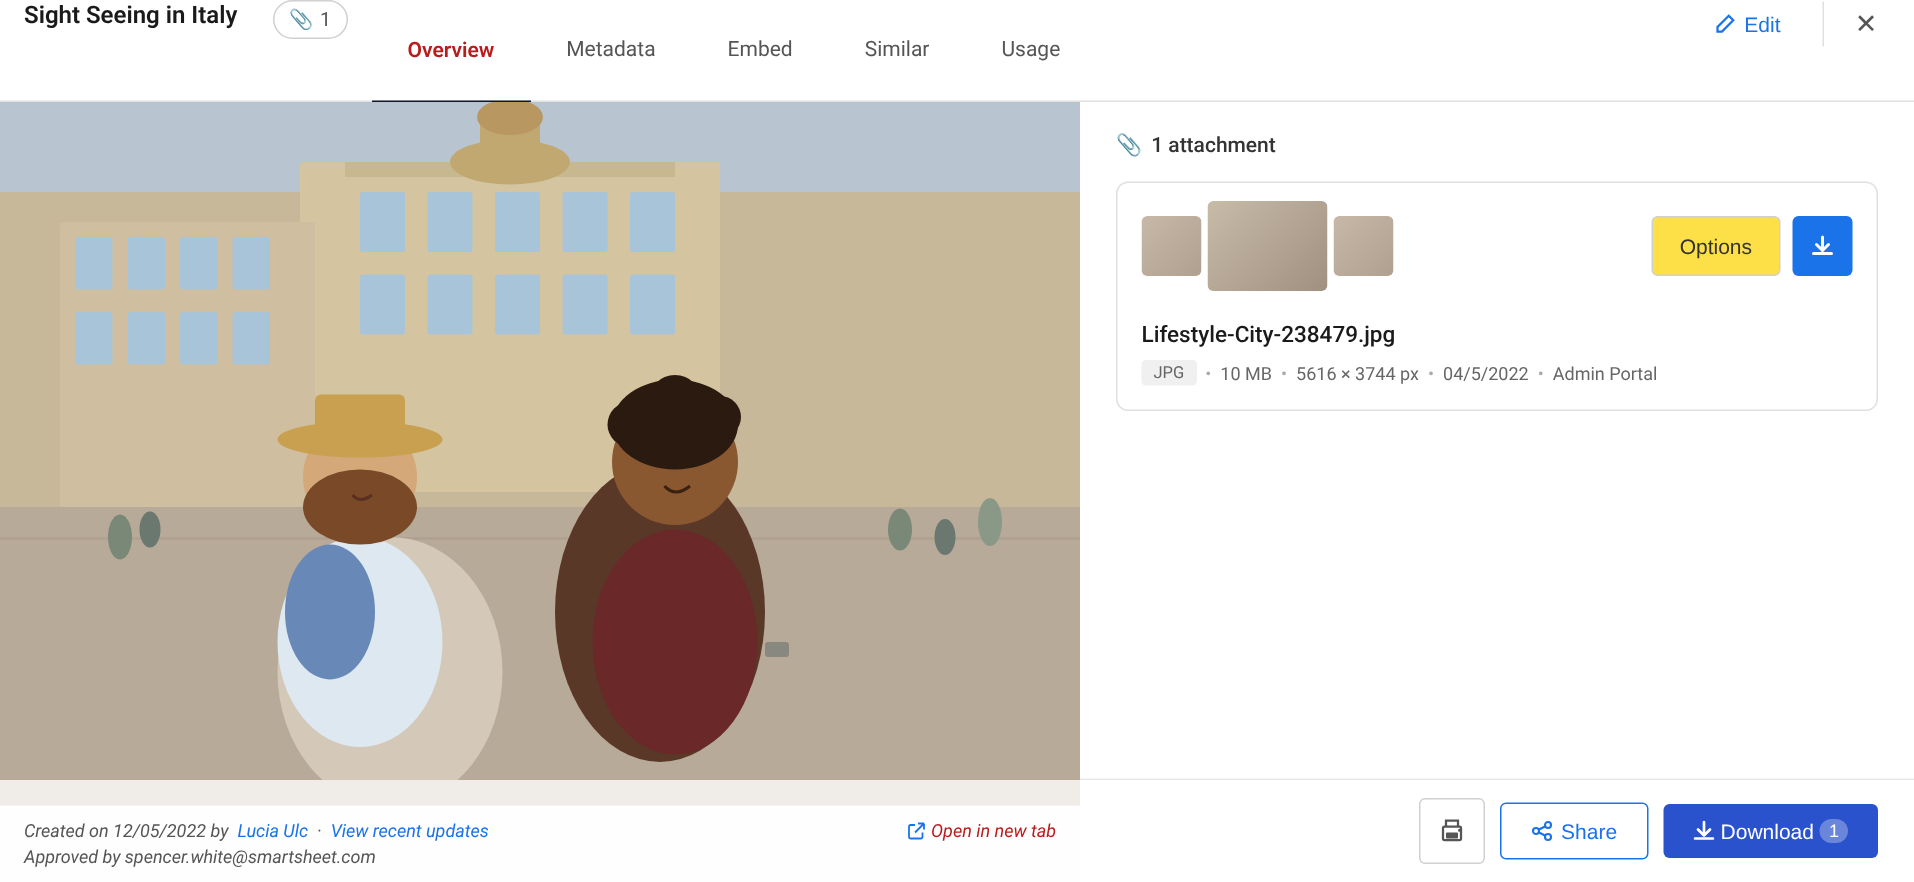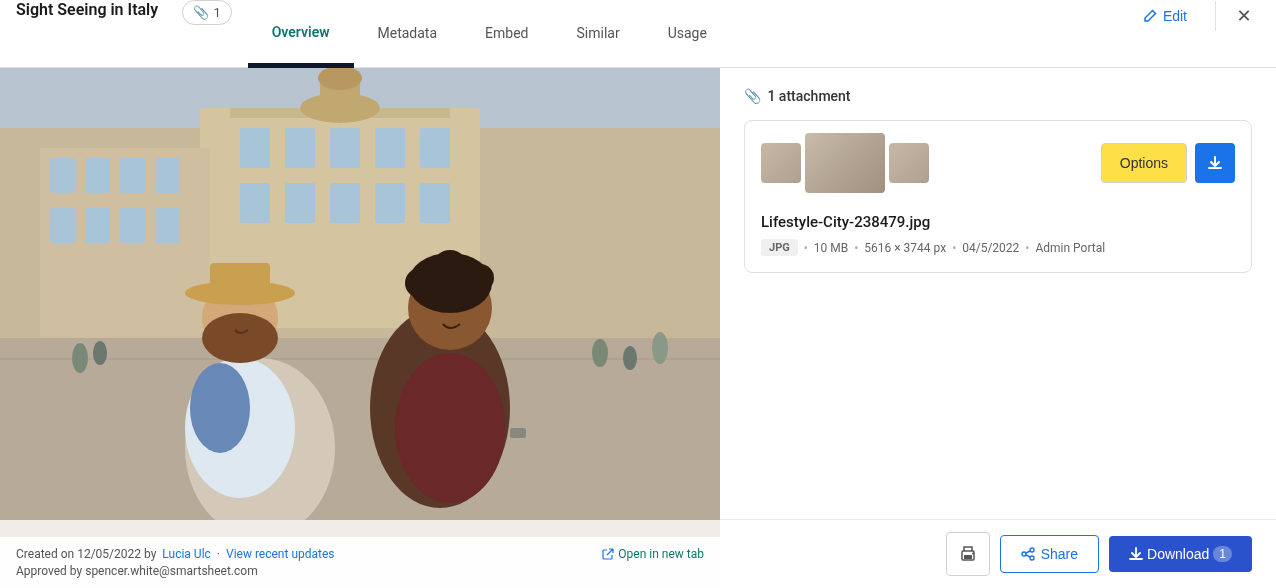--- a/index.html
+++ b/index.html
@@ -53,23 +53,23 @@
       padding: 0 24px;
       font-size: 14px;
       color: #555;
       cursor: pointer;
       border-bottom: 3px solid transparent;
       white-space: nowrap;
       position: relative;
       top: 1px;
     }
     .tab.active {
-      color: #0f766e;
+      color: #b91c1c;
       font-weight: 600;
-      border-bottom: 5px solid #0f172a;
+      border-bottom: 1px solid #0f172a;
     }
     .header-actions {
       display: flex;
       align-items: center;
       gap: 8px;
       margin-left: auto;
     }
     .edit-btn {
       display: flex;
       align-items: center;
@@ -119,31 +119,32 @@
       display: flex;
       flex-direction: column;
       gap: 3px;
     }
     .image-footer-row {
       display: flex;
       align-items: flex-start;
       gap: 6px;
       font-size: 12px;
       color: #555;
+      font-style: italic;
     }
     .image-footer-link {
       color: #1a73e8;
       cursor: pointer;
       text-decoration: none;
     }
     .open-new-tab {
       display: flex;
       align-items: center;
       gap: 4px;
-      color: #0f766e;
+      color: #b91c1c;
       font-size: 12px;
       cursor: pointer;
       margin-left: auto;
     }
 
     
     .right-panel {
       flex: 1;
       display: flex;
       flex-direction: column;
@@ -243,21 +244,21 @@
       align-items: center;
       gap: 6px;
       font-size: 12px;
       color: #666;
     }
     .meta-badge {
       background: #f0f0f0;
       padding: 2px 8px;
       border-radius: 3px;
       font-size: 11px;
-      font-weight: 700;
+      font-weight: 400;
     }
     .meta-dot {
       color: #aaa;
     }
 
     
     .bottom-actions {
       position: absolute;
       bottom: 0;
       left: 0;

